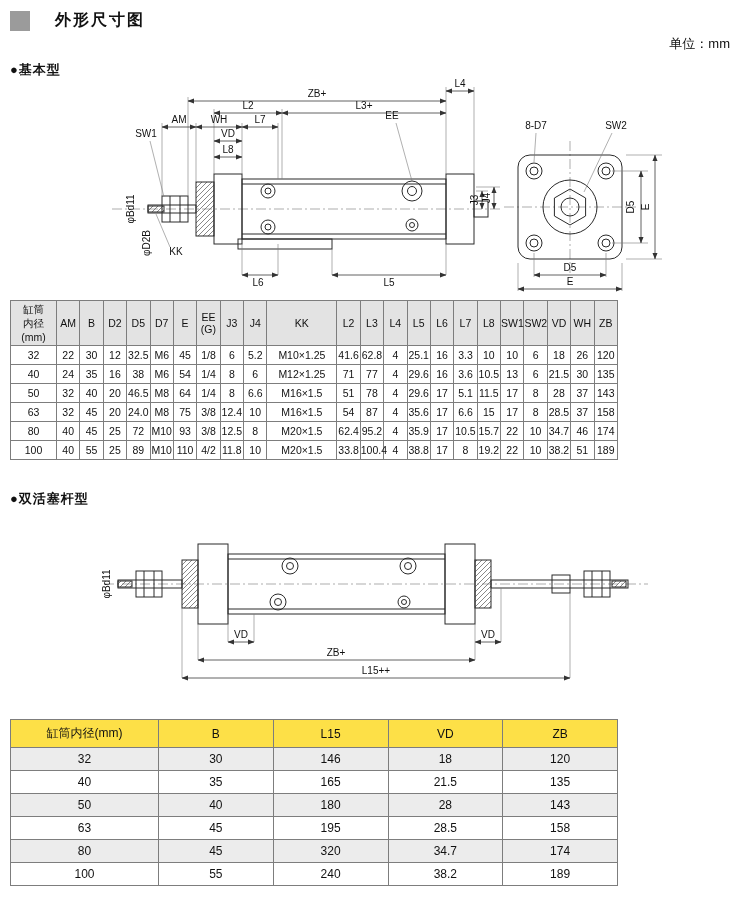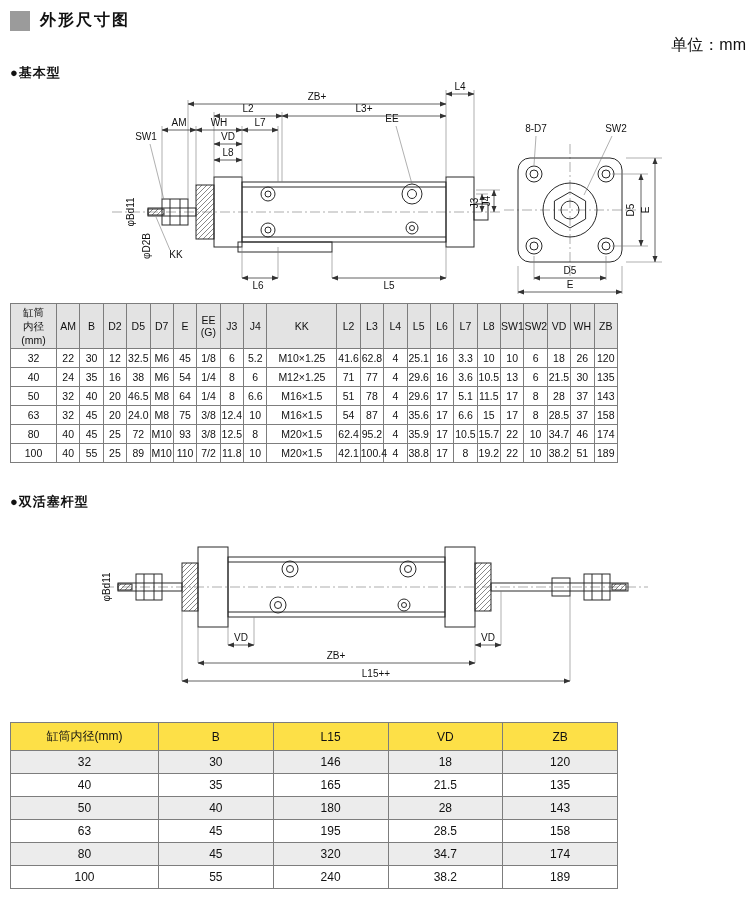--- a/index.html
+++ b/index.html
@@ -1,24 +1,24 @@
 <!DOCTYPE html>
 <html><head>
 <meta charset="utf-8">
 <style>
   * { box-sizing: border-box; }
   html,body { margin:0; padding:0; }
   body {
     width:746px; height:905px; background:#ffffff; overflow:hidden;
     font-family:"Liberation Sans","DejaVu Sans",sans-serif; color:#111;
   }
-  .header { display:flex; align-items:center; gap:10px; padding:10px 12px 0 10px; }
+  .header { display:flex; align-items:center; gap:25px; padding:10px 12px 0 10px; }
   .hdr-square { width:20px; height:20px; background:#9b9b9b; flex:0 0 auto; }
   .page-title { font-size:16px; font-weight:bold; margin:0; letter-spacing:2px; }
-  .unit { text-align:right; font-size:16px; margin-top:4px; }
+  .unit { text-align:right; font-size:13px; padding-right:16px; margin-top:4px; }
   .sec-heading { font-size:13px; font-weight:bold; margin:8px 0 0 10px; letter-spacing:1px;font-family:Liberation Serif, serif; }
   svg.drawing { display:block; }
   
   .drawing line, .drawing rect, .drawing circle, .drawing polygon, .drawing path
     { stroke:#2a2a2a; stroke-width:1; fill:none; }
   .drawing .dim { stroke:#3a3a3a; stroke-width:0.8; }
   .drawing .ext { stroke:#7a7a7a; stroke-width:0.6; }
   .drawing .cl  { stroke:#8a8a8a; stroke-width:0.7; stroke-dasharray:10 3 2 3; }
   .drawing text { fill:#111; stroke:none; font-size:10px; text-anchor:middle;
                   font-family:"Liberation Sans","DejaVu Sans",sans-serif; }
@@ -358,25 +358,25 @@
         <td>174</td>
       </tr>
       <tr>
         <td>100</td>
         <td>40</td>
         <td>55</td>
         <td>25</td>
         <td>89</td>
         <td>M10</td>
         <td>110</td>
-        <td>7/2</td>
+        <td>4/2</td>
         <td>11.8</td>
         <td>10</td>
         <td>M20×1.5</td>
-        <td>42.1</td>
+        <td>33.8</td>
         <td>100.4</td>
         <td>4</td>
         <td>38.8</td>
         <td>17</td>
         <td>8</td>
         <td>19.2</td>
         <td>22</td>
         <td>10</td>
         <td>38.2</td>
         <td>51</td>

